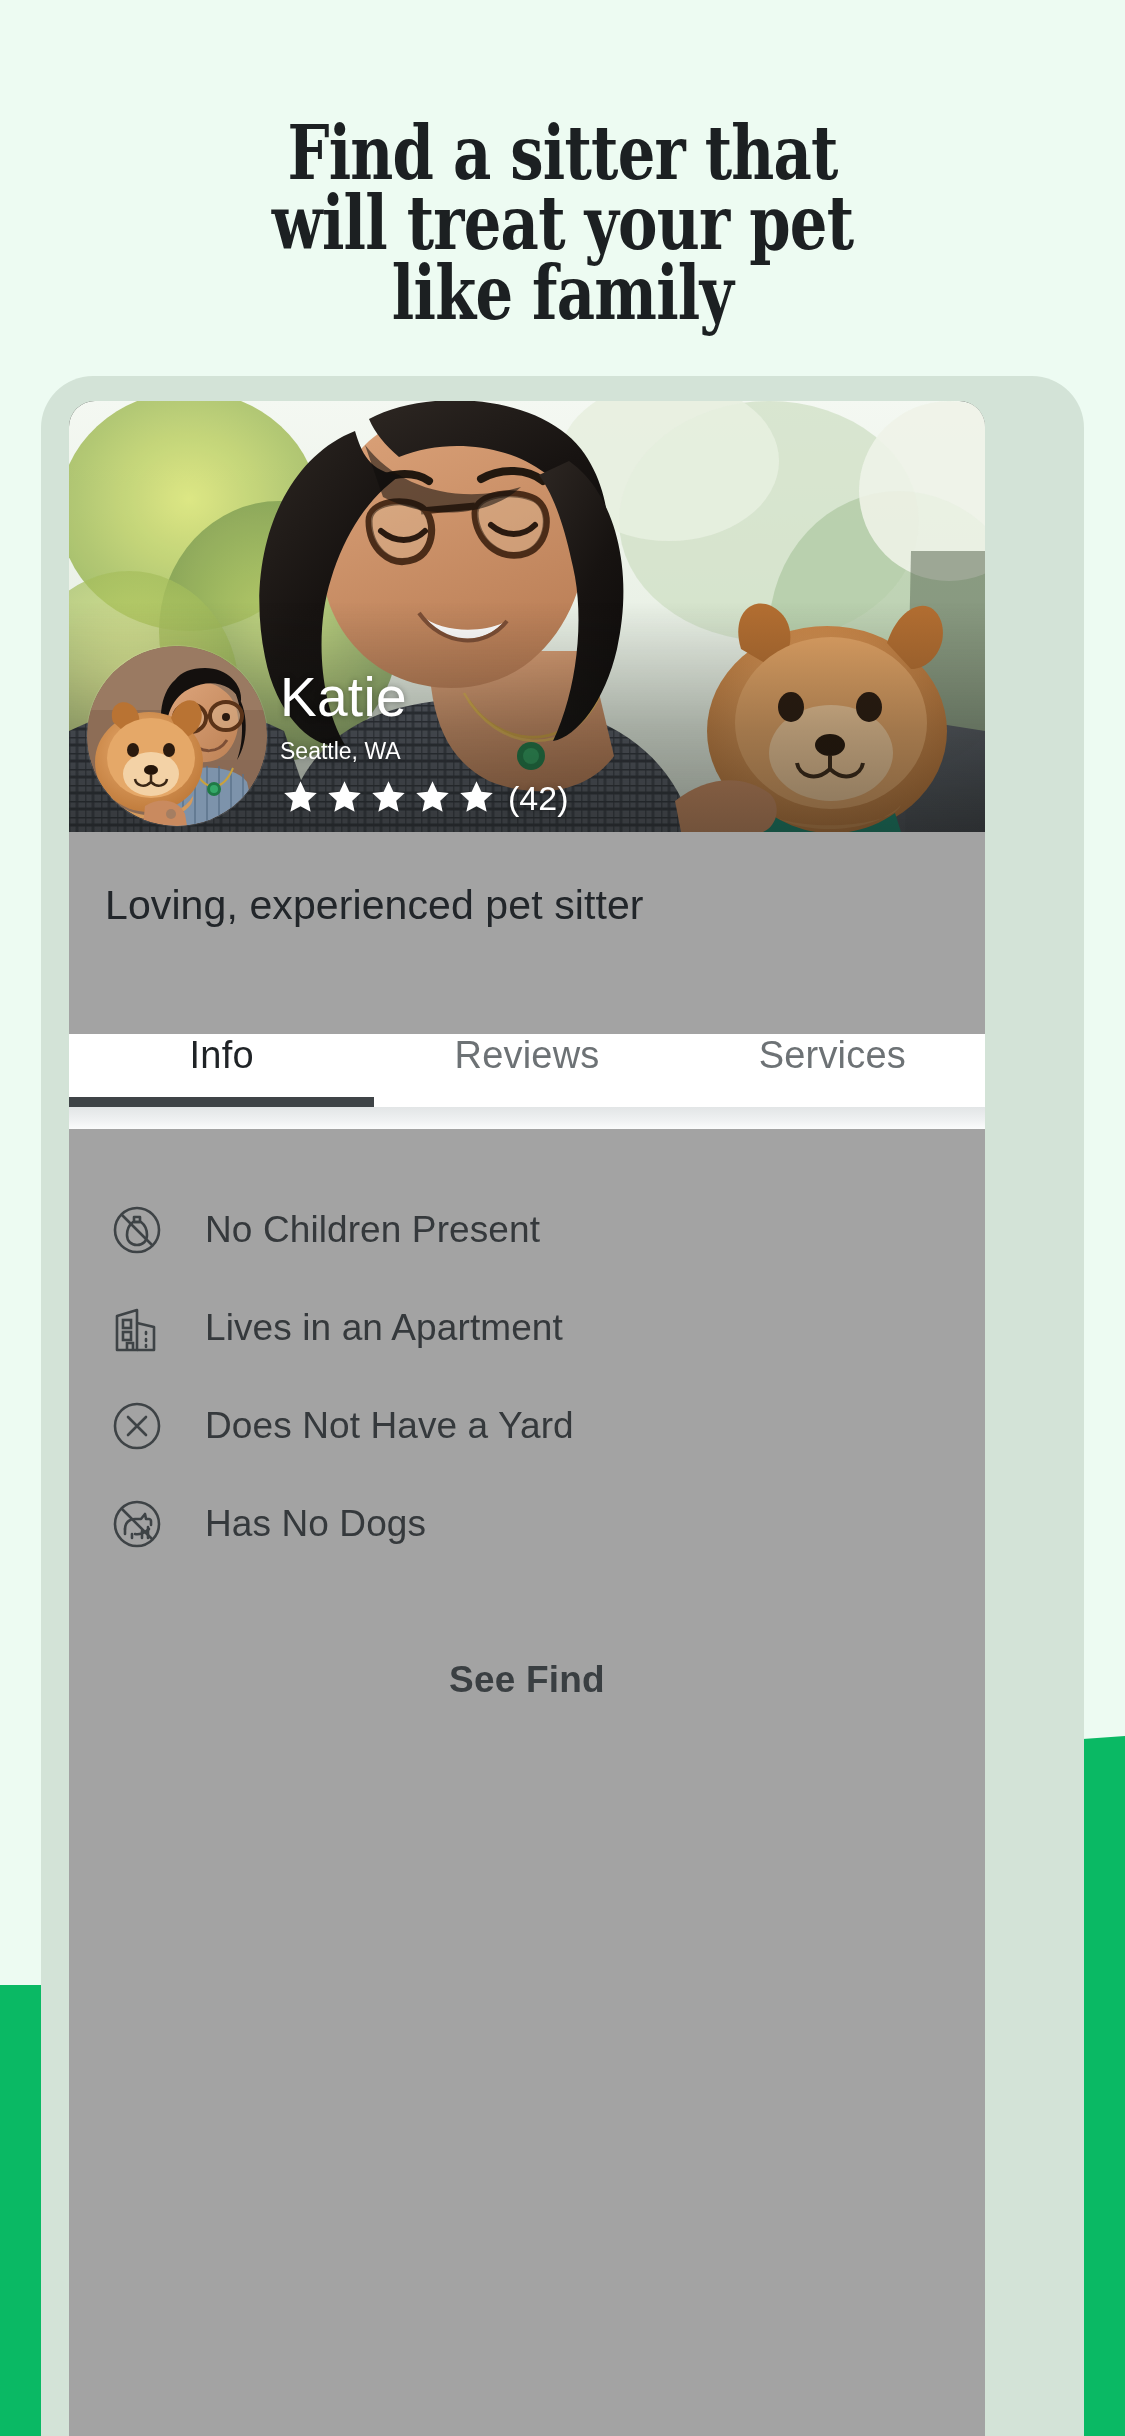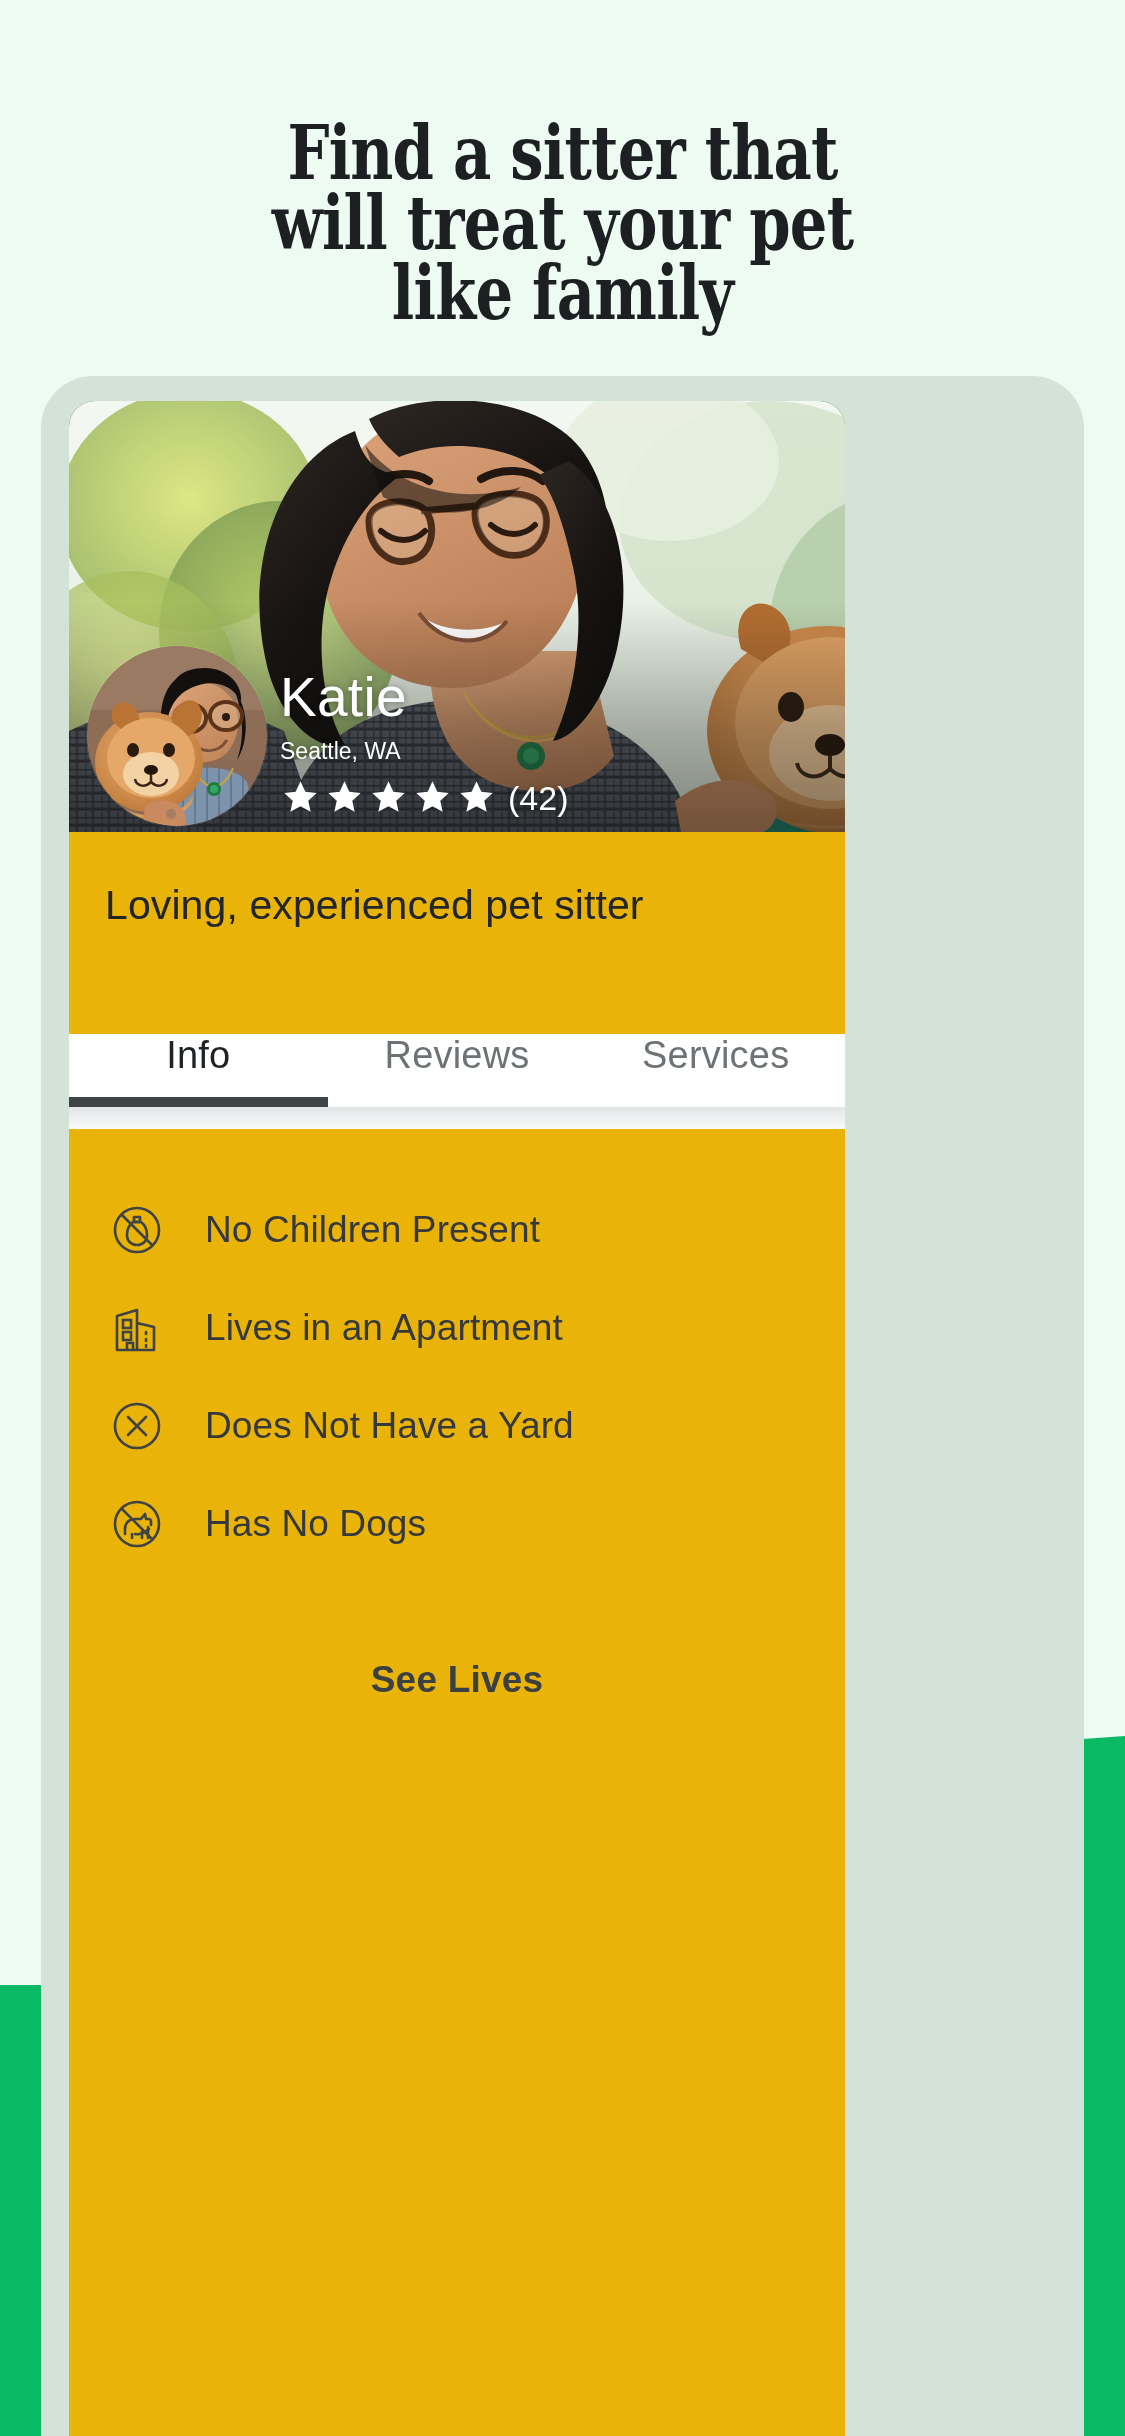--- a/index.html
+++ b/index.html
@@ -40,22 +40,22 @@
   
   .phone-frame {
     position:absolute; left:41px; top:376px;
     width:1043px; height:2060px;
     background:#d3e3d7;
     border-radius:52px 52px 0 0;
     z-index:2;
   }
   .phone-screen {
     position:absolute; left:28px; top:25px;
-    width:776px; height:2035px;
-    background:#eab308;
+    width:916px; height:2035px;
+    background:#a3a3a3;
     border-radius:26px 26px 0 0;
     overflow:hidden;
   }
 
   
   .hero {
     position:relative; width:916px; height:431px;
     overflow:hidden;
     background:#3a4a3c;
   }
@@ -421,17 +421,17 @@
             <path d="M41 34 c-4 4 -10 6 -14 5" stroke-linecap="round"></path>
             <path d="M14 14 L44 44" stroke-linecap="round"></path>
           </svg>
         </span>
         <span class="info-label">Has No Dogs</span>
       </div>
 
     </div>
 
     <div class="see-more-wrap">
-      <span class="see-more">See Lives</span>
+      <span class="see-more">See Find</span>
     </div>
 
   </div>
 </div>
 
 </body></html>

